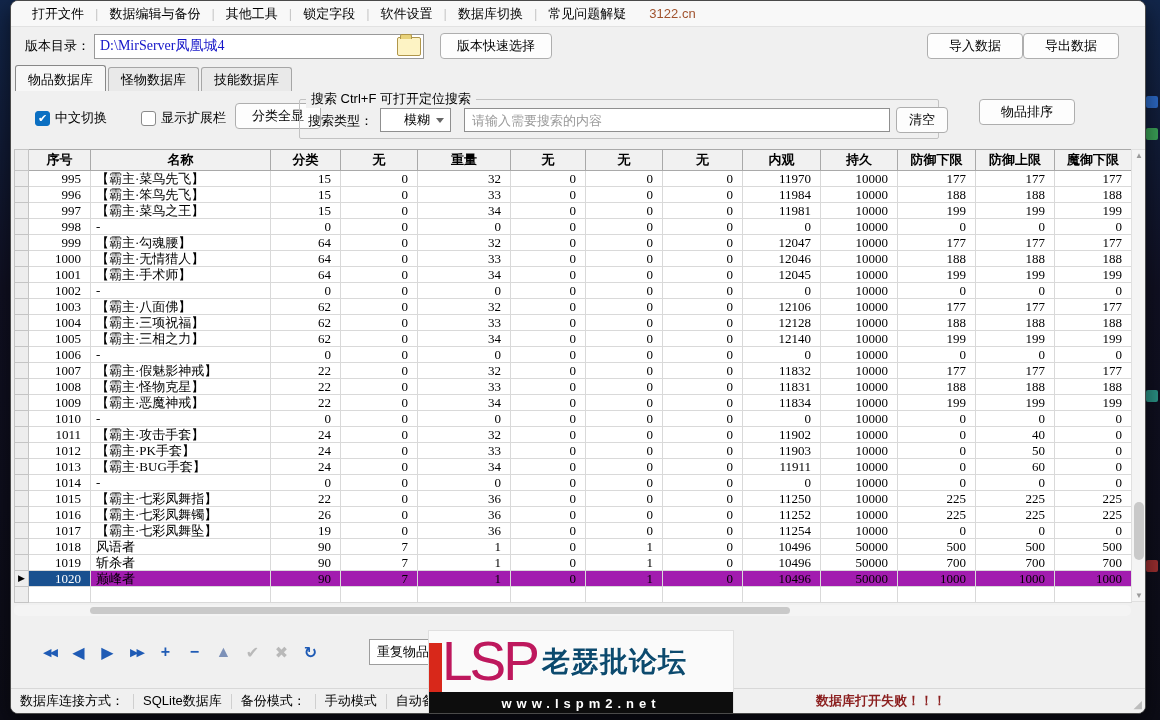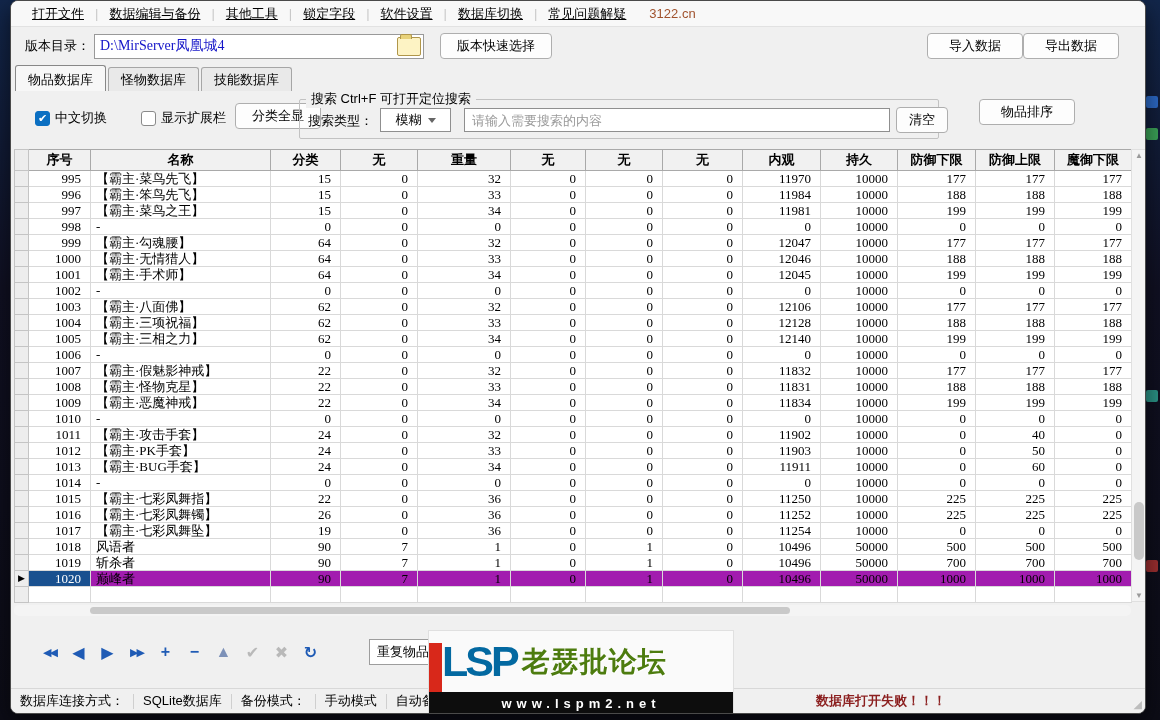--- a/index.html
+++ b/index.html
@@ -21,21 +21,21 @@
               background:linear-gradient(90deg,#2b2b2b 50%,#e8e8e8 50%);
               border:1.5px solid #2b2b2b; margin-right:8px; flex:0 0 auto; }
   .t-seg { margin-right:22px; white-space:nowrap; }
   .title-controls { margin-left:auto; display:flex; height:100%; }
   .tc { width:46px; height:100%; display:flex; align-items:center; justify-content:center;
         font-size:13px; color:#333; }
 
   
   .menubar { height:26px; background:#f8f8f8; border-bottom:1px solid #e2e2e2;
              display:flex; align-items:center; padding-left:10px; font-size:13px; flex:0 0 auto; }
-  .menu-item { padding:0 11px; white-space:nowrap;text-decoration:underline; }
+  .menu-item { padding:0 11px; white-space:nowrap; }
   .menu-sep { color:#c8c8c8; }
   .menu-site { margin-left:12px; }
 
   
   .pathrow { height:38px; display:flex; align-items:center; padding:0 14px; font-size:13px; flex:0 0 auto; }
   .path-label { white-space:nowrap; }
   .path-box { width:330px; height:25px; border:1px solid #999; background:#fff;
               display:flex; align-items:center; margin-left:4px; }
   .path-input { flex:1; border:none; outline:none; font-size:14px; padding:0 5px;
                 font-family:"Liberation Serif","DejaVu Serif",serif; background:transparent; }
@@ -63,21 +63,21 @@
   .cb-box { width:15px; height:15px; border-radius:3px; border:1px solid #8a8a8a; background:#fff;
             display:flex; align-items:center; justify-content:center; font-size:11px; color:#fff; }
   .cb-box.checked { background:#0b6fc2; border-color:#0b6fc2; }
   .cb-cn { left:24px; top:18px; } .cb-ext { left:130px; top:18px; }
   .btn-catall { position:absolute; left:224px; top:12px; }
   .search-group { position:absolute; left:288px; top:8px; width:640px; height:40px;
                   border:1px solid #c2c2c2; border-radius:2px; }
   .sg-label { position:absolute; top:-10px; left:6px; background:#f0f0f0; padding:0 5px; white-space:nowrap; }
   .sg-type-label { position:absolute; left:8px; top:12px; }
   .sg-select { position:absolute; left:80px; top:8px; width:71px; height:24px; border:1px solid #8f8f8f;
-               background:#fff; display:flex; align-items:center; padding:0 6px; justify-content:center;gap:6px; }
+               background:#fff; display:flex; align-items:center; padding:0 6px; justify-content:flex-end;gap:6px; }
   .caret { width:0; height:0; border-left:4px solid transparent; border-right:4px solid transparent;
            border-top:5px solid #666; }
   .sg-input { position:absolute; left:164px; top:8px; width:426px; height:24px; border:1px solid #8f8f8f;
               font-size:13px; padding:0 7px; outline:none; }
   .sg-input::placeholder { color:#9a9a9a; }
   .btn-clear { position:absolute; left:596px; top:7px; padding:0 12px; }
   .btn-sort { position:absolute; left:968px; top:8px; min-width:96px; }
 
   
   .gridwrap { position:relative; margin:6px 0 0 3px; width:1133px; height:453px; flex:0 0 auto; }
@@ -120,21 +120,21 @@
   .st-item { padding:0 9px; white-space:nowrap; }
   .st-sep { width:1px; height:15px; background:#cfcfcf; }
   .st-error { position:absolute; left:805px; font-weight:700; }
   .st-grip { position:absolute; right:3px; bottom:2px; color:#bdbdbd; font-size:11px; }
 
   
   .watermark { position:absolute; left:418px; top:630px; width:304px; height:84px; z-index:30;
                display:flex; flex-direction:column; box-shadow:0 0 0 1px #e0e0e0; }
   .wm-top { flex:1; background:#fafafa; display:flex; align-items:center; overflow:hidden; }
   .wm-redbar { width:13px; height:80%; margin-top:4%; flex:0 0 auto; }
-  .wm-lsp { font-size:43px; font-weight:700; letter-spacing:-3px; line-height:.9; color:#0369a1; }
+  .wm-lsp { font-size:55px; font-weight:400; letter-spacing:-3px; line-height:.9; color:#be185d; }
   .wm-cn { font-size:28px; font-weight:900; margin-left:5px; letter-spacing:1px;
            text-shadow:1px 1px 0 #fff; white-space:nowrap; }
   .wm-bottom { height:23px; background:#0d0d0d; color:#fff; display:flex; align-items:center;
                justify-content:center; letter-spacing:5px; font-size:13px; font-weight:700; }
 </style>
 </head>
 <body>
 
 <div class="desktop">
   <div class="desk-icon" style="top:96px;background:#2f6fd0;"></div>
@@ -718,19 +718,19 @@
       <span class="st-sep"></span>
       <span class="st-item">自动备份周期:</span>
       <span class="st-error" style="color: rgb(139, 31, 31);">数据库打开失败！！！</span>
       <span class="st-grip">◢</span>
     </div>
 
     <div class="watermark">
       <div class="wm-top">
         <div class="wm-redbar" style="background: rgb(216, 40, 26);"></div>
         <span class="wm-lsp">LSP</span>
-        <span class="wm-cn" style="color: #4d7c0f;">老瑟批论坛</span>
+        <span class="wm-cn" style="color: #0c4a6e;">老瑟批论坛</span>
       </div>
       <div class="wm-bottom">www.lspm2.net</div>
     </div>
 
   </div>
 </div>
 
 </body></html>

